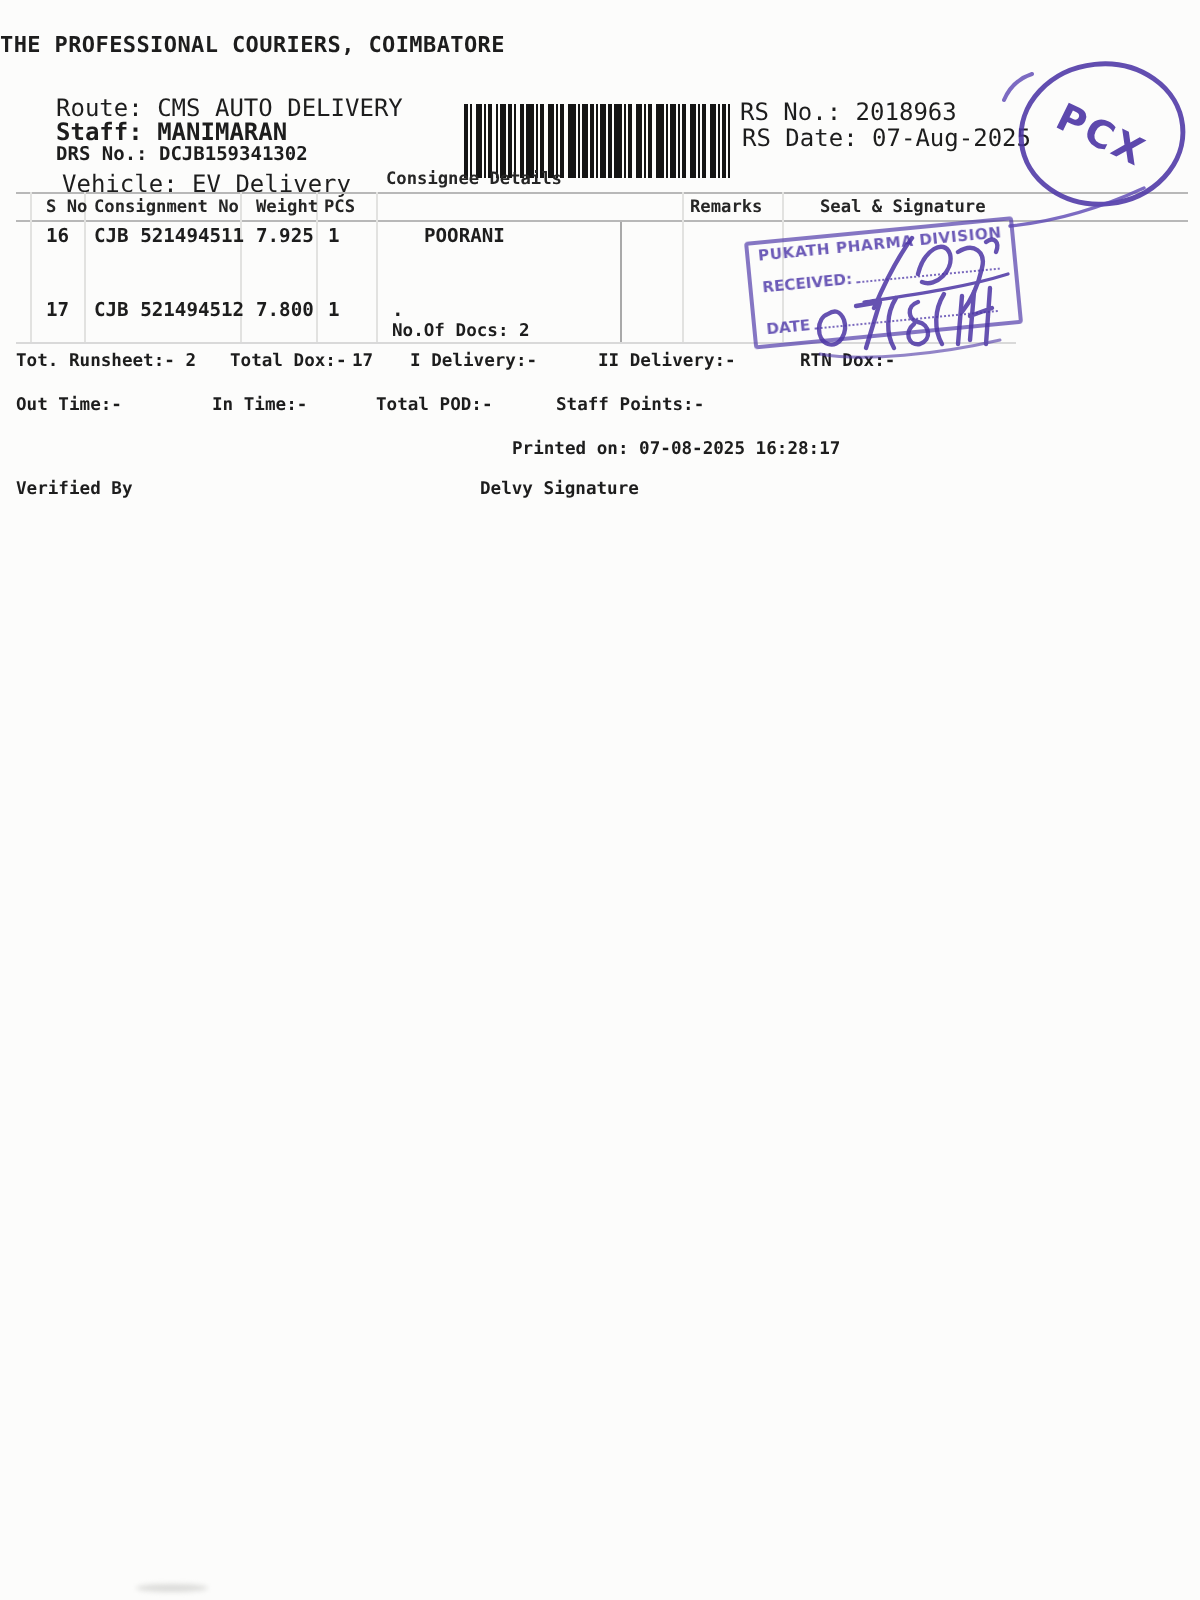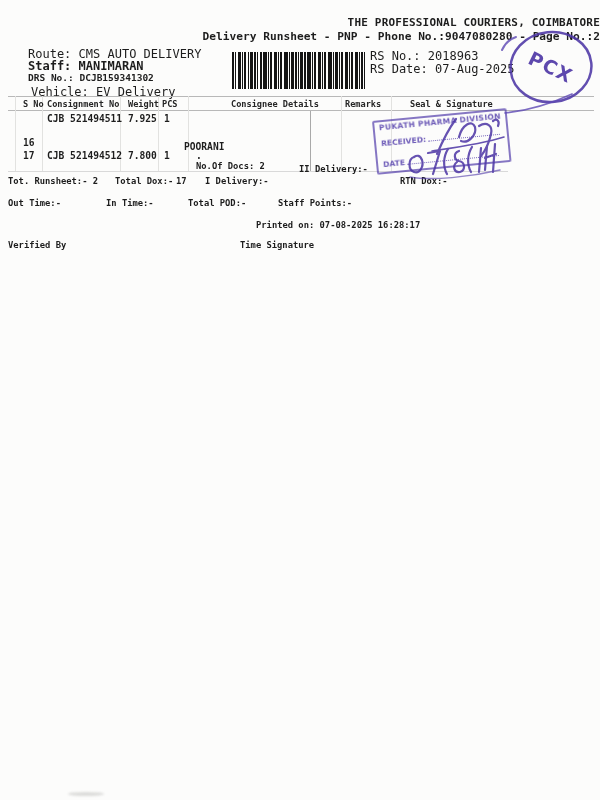--- a/index.html
+++ b/index.html
@@ -2,21 +2,21 @@
 <html><head>
 <meta charset="utf-8">
 <style>
   html,body{margin:0;padding:0;background:#ffffff;}
   .page{
     position:relative;width:600px;height:800px;background:#fcfcfb;
     font-family:"DejaVu Sans Mono","Liberation Mono",monospace;
     color:#1d1d1d;overflow:hidden;
   }
   .abs{position:absolute;white-space:pre;line-height:1.15;}
-  .center{left:0;right:0;text-align:right;}
+  .center{left:0;right:17px;text-align:left;}
   .b{font-weight:700;}
   .title{top:17px;font-size:11px;font-weight:700;letter-spacing:.2px;}
   .subtitle{top:31px;font-size:11.2px;font-weight:700;}
   .info{font-size:12px;}
   .hdr{font-size:8.6px;font-weight:700;color:#262626;}
   .cell{font-size:9.6px;font-weight:700;}
   .small{font-size:8.8px;font-weight:700;}
   .rule{position:absolute;height:1px;background:#b8b8b8;}
   .rule.faint{background:#d9d9d9;}
   .vline{position:absolute;width:1px;background:#e2e2e0;}
@@ -35,21 +35,20 @@
   .dotted{display:inline-block;height:7px;border-bottom:1.4px dotted rgba(77,55,168,.75);vertical-align:baseline;margin-left:2px;}
   .ink-layer{position:absolute;left:0;top:0;pointer-events:none;}
   .smudge{position:absolute;left:68px;top:792px;width:36px;height:4px;background:#dcdcda;border-radius:50%;filter:blur(1.2px);}
 </style>
 </head>
 <body>
 
 <div class="page">
 
   <div class="abs center title">THE PROFESSIONAL COURIERS, COIMBATORE</div>
-  <div class="abs center subtitle">Delivery Runsheet - PNP - Phone No.:9047080280 - Page No.:2</div>
 
   <div class="abs info" style="left:28px;top:48px;">Route: CMS AUTO DELIVERY</div>
   <div class="abs info b" style="left:28px;top:60px;">Staff: MANIMARAN</div>
   <div class="abs info b" style="left:28px;top:73px;font-size:9.5px;">DRS No.: DCJB159341302</div>
   <div class="abs info" style="left:31px;top:86px;">Vehicle: EV Delivery</div>
 
   <svg class="abs" style="left:232px;top:52px;" width="133" height="37" viewBox="0 0 133 37">
     <g fill="#141414">
       <rect x="0" width="2" height="37"></rect>
         <rect x="3" width="1" height="37"></rect>
@@ -89,72 +88,72 @@
         <rect x="117" width="1" height="37"></rect>
       <rect x="119" width="2" height="37"></rect>
         <rect x="123" width="3" height="37"></rect>
         <rect x="127" width="1" height="37"></rect>
       <rect x="129" width="2" height="37"></rect>
         <rect x="132" width="1" height="37"></rect>
     </g>
   </svg>
 
   <div class="abs info" style="left:370px;top:50px;">RS No.: 2018963</div>
-  <div class="abs info" style="left:370px;top:63px;">RS Date: 07-Aug-2025</div>
+  <div class="abs info" style="left:354px;top:63px;padding-left:17px;">RS Date: 07-Aug-2025</div>
 
   <div class="rule" style="left:8px;top:96px;width:586px;"></div>
   <div class="rule" style="left:8px;top:110px;width:586px;"></div>
   <div class="rule faint" style="left:8px;top:171px;width:500px;"></div>
 
   <div class="vline" style="left:15px;top:96px;height:75px;"></div>
   <div class="vline" style="left:42px;top:96px;height:75px;"></div>
   <div class="vline" style="left:120px;top:96px;height:75px;"></div>
   <div class="vline" style="left:158px;top:96px;height:75px;"></div>
   <div class="vline" style="left:188px;top:96px;height:75px;"></div>
   <div class="vline" style="left:341px;top:96px;height:75px;"></div>
   <div class="vline" style="left:391px;top:96px;height:75px;"></div>
   <div class="vline dark" style="left:310px;top:111px;height:60px;"></div>
 
   <div class="abs hdr" style="left:23px;top:100px;">S No</div>
   <div class="abs hdr" style="left:47px;top:100px;">Consignment No</div>
   <div class="abs hdr" style="left:128px;top:100px;">Weight</div>
   <div class="abs hdr" style="left:162px;top:100px;">PCS</div>
-  <div class="abs hdr" style="left:193px;top:100px;margin-left:38px;">Consignee Details</div>
+  <div class="abs hdr" style="left:193px;top:86px;">Consignee Details</div>
   <div class="abs hdr" style="left:345px;top:100px;">Remarks</div>
   <div class="abs hdr" style="left:410px;top:100px;">Seal &amp; Signature</div>
 
-  <div class="abs cell" style="left:23px;top:113px;margin-top:24px;">16</div>
+  <div class="abs cell" style="left:23px;top:113px;">16</div>
   <div class="abs cell" style="left:47px;top:113px;">CJB 521494511</div>
   <div class="abs cell" style="left:128px;top:113px;">7.925</div>
   <div class="abs cell" style="left:164px;top:113px;">1</div>
-  <div class="abs cell" style="left:184px;top:113px;margin-top:28px;">POORANI</div>
+  <div class="abs cell" style="left:212px;top:113px;">POORANI</div>
 
   <div class="abs cell" style="left:23px;top:150px;">17</div>
   <div class="abs cell" style="left:47px;top:150px;">CJB 521494512</div>
   <div class="abs cell" style="left:128px;top:150px;">7.800</div>
   <div class="abs cell" style="left:164px;top:150px;">1</div>
   <div class="abs cell" style="left:196px;top:150px;">.</div>
   <div class="abs small" style="left:196px;top:161px;">No.Of Docs: 2</div>
 
   <div class="abs small" style="left:8px;top:176px;text-align:right;">Tot. Runsheet:- 2</div>
   <div class="abs small" style="left:115px;top:176px;">Total Dox:-</div>
   <div class="abs small" style="left:176px;top:176px;">17</div>
   <div class="abs small" style="left:205px;top:176px;">I Delivery:-</div>
-  <div class="abs small" style="left:299px;top:164px;">II Delivery:-</div>
+  <div class="abs small" style="left:299px;top:176px;">II Delivery:-</div>
   <div class="abs small" style="left:400px;top:176px;">RTN Dox:-</div>
 
   <div class="abs small" style="left:8px;top:198px;">Out Time:-</div>
   <div class="abs small" style="left:106px;top:198px;">In Time:-</div>
   <div class="abs small" style="left:188px;top:198px;">Total POD:-</div>
   <div class="abs small" style="left:278px;top:198px;">Staff Points:-</div>
 
   <div class="abs small" style="left:238px;top:220px;padding-left:18px;">Printed on: 07-08-2025 16:28:17</div>
 
   <div class="abs small" style="left:8px;top:240px;">Verified By</div>
-  <div class="abs small" style="left:240px;top:240px;">Time Signature</div>
+  <div class="abs small" style="left:240px;top:240px;">Delvy Signature</div>
 
   <div class="stamp-rect">
     <div class="st-line1">PUKATH PHARMA DIVISION</div>
     <div class="st-line2"><span>RECEIVED:</span><span class="dotted" style="width:72px;"></span></div>
     <div class="st-line3"><span>DATE</span><span class="dotted" style="width:92px;"></span></div>
   </div>
 
   <svg class="abs" style="left:506px;top:28px;" width="90" height="80" viewBox="0 0 90 80">
     <ellipse cx="45" cy="39" rx="40.5" ry="35" transform="rotate(-6 45 39)" fill="none" stroke="#4c35a5" stroke-width="2.5" opacity=".88"></ellipse>
     <text x="45" y="46" transform="rotate(26 45 39)" text-anchor="middle" font-family="DejaVu Sans, Liberation Sans, sans-serif" font-size="19" font-weight="700" letter-spacing="1.5" fill="#4c35a5" opacity=".9">PCX</text>

